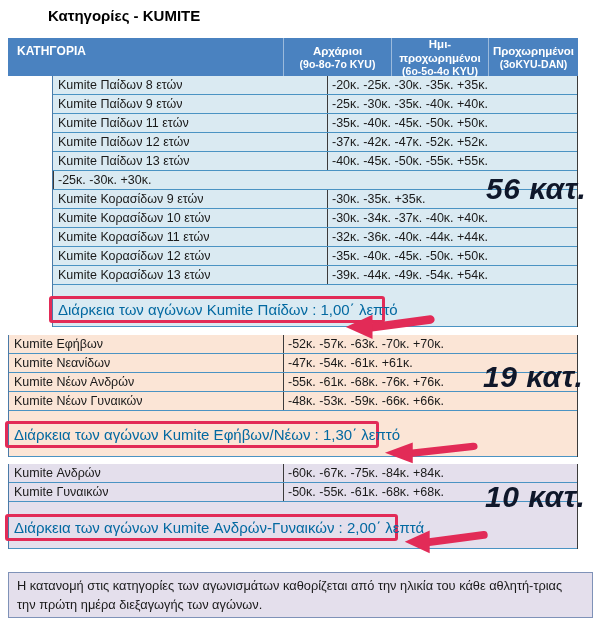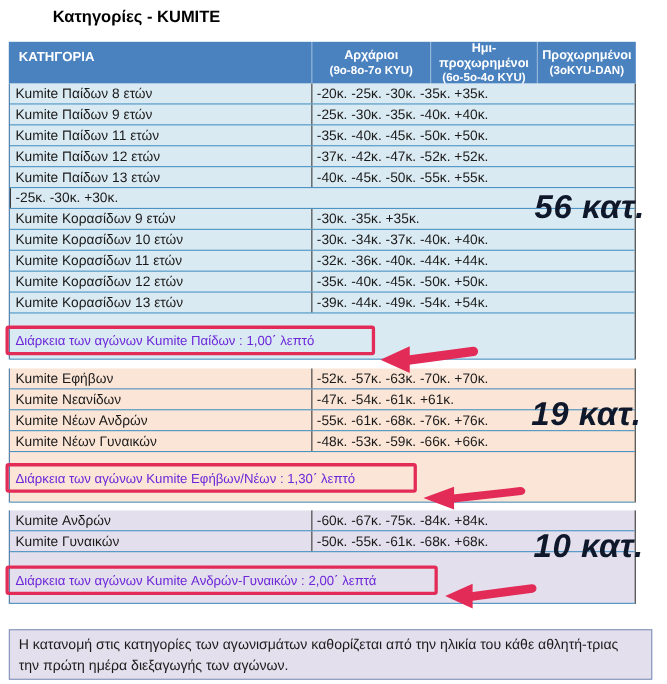--- a/index.html
+++ b/index.html
@@ -15,36 +15,36 @@
   .thead { display: flex; height: 38px; background: #4a82c0; color: #fff; }
   .th-cat { width: 275px; font-size: 12px; font-weight: bold; padding: 6px 0 0 9px; }
   .th-col { display: flex; flex-direction: column; justify-content: center; text-align: center;
             border-left: 1px solid rgba(255,255,255,0.45); }
   .th-col .l1 { font-size: 11.5px; font-weight: bold; line-height: 14px; }
   .th-col .l2 { font-size: 10.5px; font-weight: bold; line-height: 13px; }
   .w1 { width: 108px; } .w2 { width: 97px; } .w3 { width: 90px; }
 
   
   .sect { border-left: 1px solid #4a7aa8; border-right: 1px solid #3b3b3b; }
-  .s1 { background: #daeaf2; }
+  .s1 { background: #daeaf2; margin-left: 44px; }
   .s2 { background: #fbe5d6; }
   .s3 { background: #e4dfec; }
   .t-row { display: flex; height: 19px; border-bottom: 1px solid #4a93c3; }
   .c-label { width: 274px; font-size: 12.5px; line-height: 18px; padding-left: 5px; white-space: nowrap; }
   .c-weights { flex: 1; font-size: 12.5px; line-height: 18px; padding-left: 4px;
                border-left: 1px solid #3b3b3b; white-space: nowrap; }
 
   .note-area { position: relative; border-bottom: 1px solid #4a93c3; }
   .na1 { height: 42px; } .na2 { height: 46px; } .na3 { height: 47px; }
   .note-box { position: absolute; border: 3px solid #e22b57; border-radius: 3px; height: 27px;
               display: flex; align-items: center; }
   .nb1 { left: -4px; top: 11px; width: 336px; }
   .nb2 { left: -4px; top: 10px; width: 374px; }
   .nb3 { left: -4px; top: 12px; width: 393px; }
-  .note-text { font-size: 12px; padding-left: 6px; white-space: nowrap; color: #6d28d9; }
+  .note-text { font-size: 15px; padding-left: 6px; white-space: nowrap; color: #0369a1; }
 
   .gap { background: #fff; }
   .g1 { height: 8px; } .g2 { height: 7px; }
 
   
   .footer-box { position: absolute; left: 8px; top: 572px; width: 585px; height: 46px;
                 background: #e4dfec; border: 1px solid #7f92b8; font-size: 12.8px;
                 line-height: 19px; padding: 3px 8px; }
 
   

